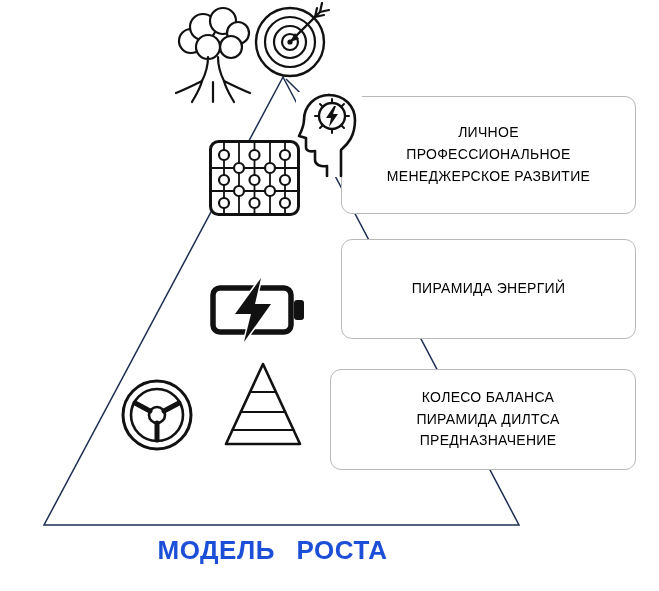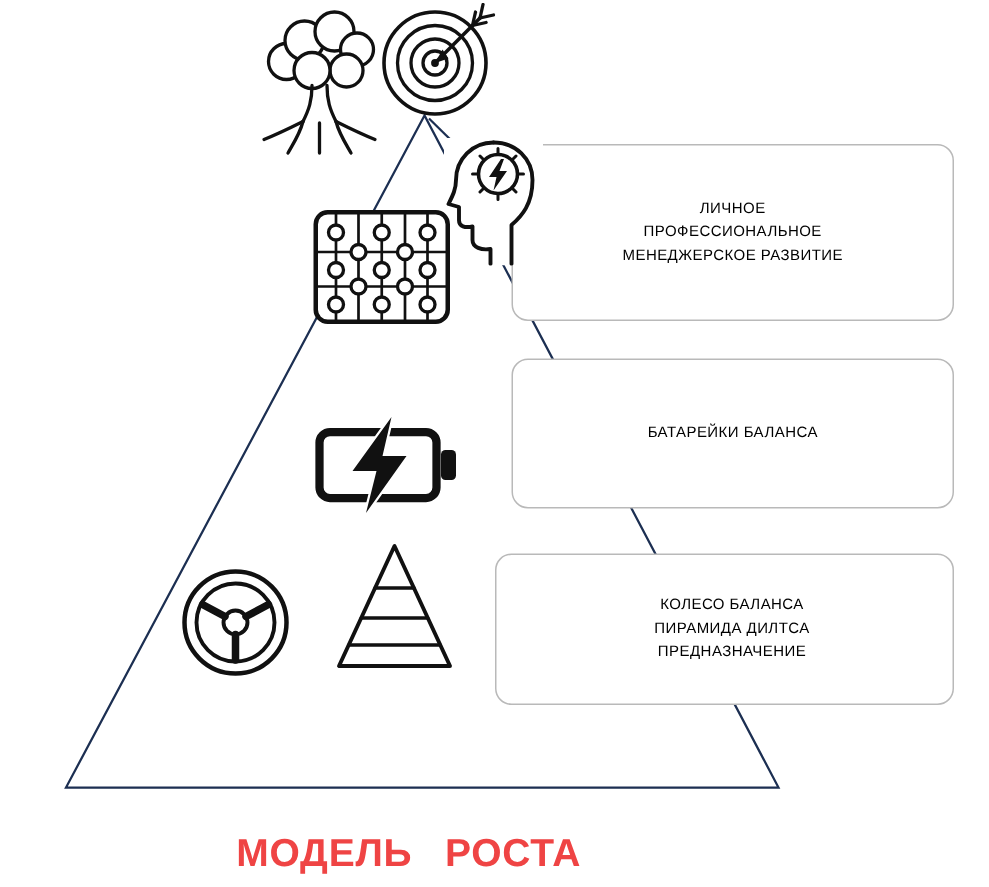--- a/index.html
+++ b/index.html
@@ -7,27 +7,27 @@
     position:relative;width:659px;height:591px;background:#ffffff;
     font-family:"Liberation Sans", sans-serif;overflow:hidden;
   }
   .lines{position:absolute;left:0;top:0;z-index:0;}
   .box{
     position:absolute;background:#ffffff;border:1.3px solid #b9b9b9;border-radius:11px;
     display:flex;align-items:center;justify-content:center;text-align:center;
     z-index:2;padding:6px 14px;box-sizing:border-box;
   }
   .box-label{
-    white-space:pre-line;font-size:10px;line-height:1.55;color:#000;
+    white-space:pre-line;font-size:14px;line-height:1.55;color:#000;
     letter-spacing:.3px;
   }
   .icon{position:absolute;z-index:3;line-height:0;}
   .title{
-    position:absolute;left:95px;top:553px;width:355px;text-align:center;
-    font-size:26px;font-weight:bold;color:#ef4444;letter-spacing:.5px;word-spacing:14px;
+    position:absolute;left:95px;top:535px;width:355px;text-align:center;
+    font-size:26px;font-weight:bold;color:#1d4ed8;letter-spacing:.5px;word-spacing:14px;
     z-index:2;
   }
   svg{display:block;}
 </style>
 </head>
 <body>
 
 <div class="canvas">
 
   <svg class="lines" width="659" height="591" viewBox="0 0 659 591">
@@ -35,21 +35,21 @@
     <path d="M286,79 L344,136" fill="none" stroke="#1c2f52" stroke-width="1.5"></path>
   </svg>
 
   <div class="box" style="left:341px;top:96px;width:295px;height:118px;">
     <div class="box-label">ЛИЧНОЕ
 ПРОФЕССИОНАЛЬНОЕ
 МЕНЕДЖЕРСКОЕ РАЗВИТИЕ</div>
   </div>
 
   <div class="box" style="left:341px;top:239px;width:295px;height:100px;">
-    <div class="box-label">БАТАРЕЙКИ БАЛАНСА</div>
+    <div class="box-label">ПИРАМИДА ЭНЕРГИЙ</div>
   </div>
 
   <div class="box" style="left:330px;top:369px;width:306px;height:101px;padding-left:24px;">
     <div class="box-label">КОЛЕСО БАЛАНСА
 ПИРАМИДА ДИЛТСА
 ПРЕДНАЗНАЧЕНИЕ</div>
   </div>
 
   <div class="icon" style="left:168px;top:5px;">
     <svg width="90" height="100" viewBox="0 0 90 100" stroke="#111" stroke-width="2.2" fill="none" stroke-linecap="round" stroke-linejoin="round">

